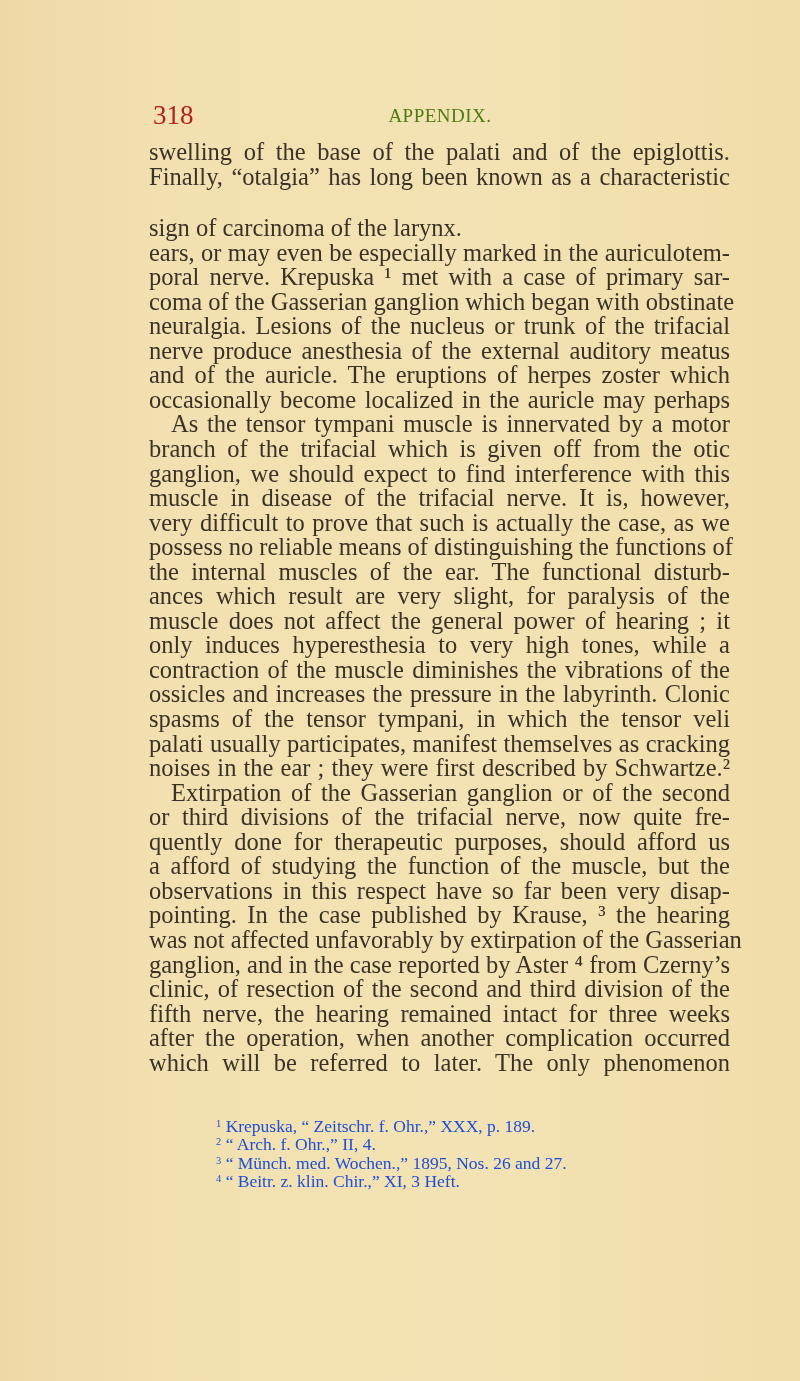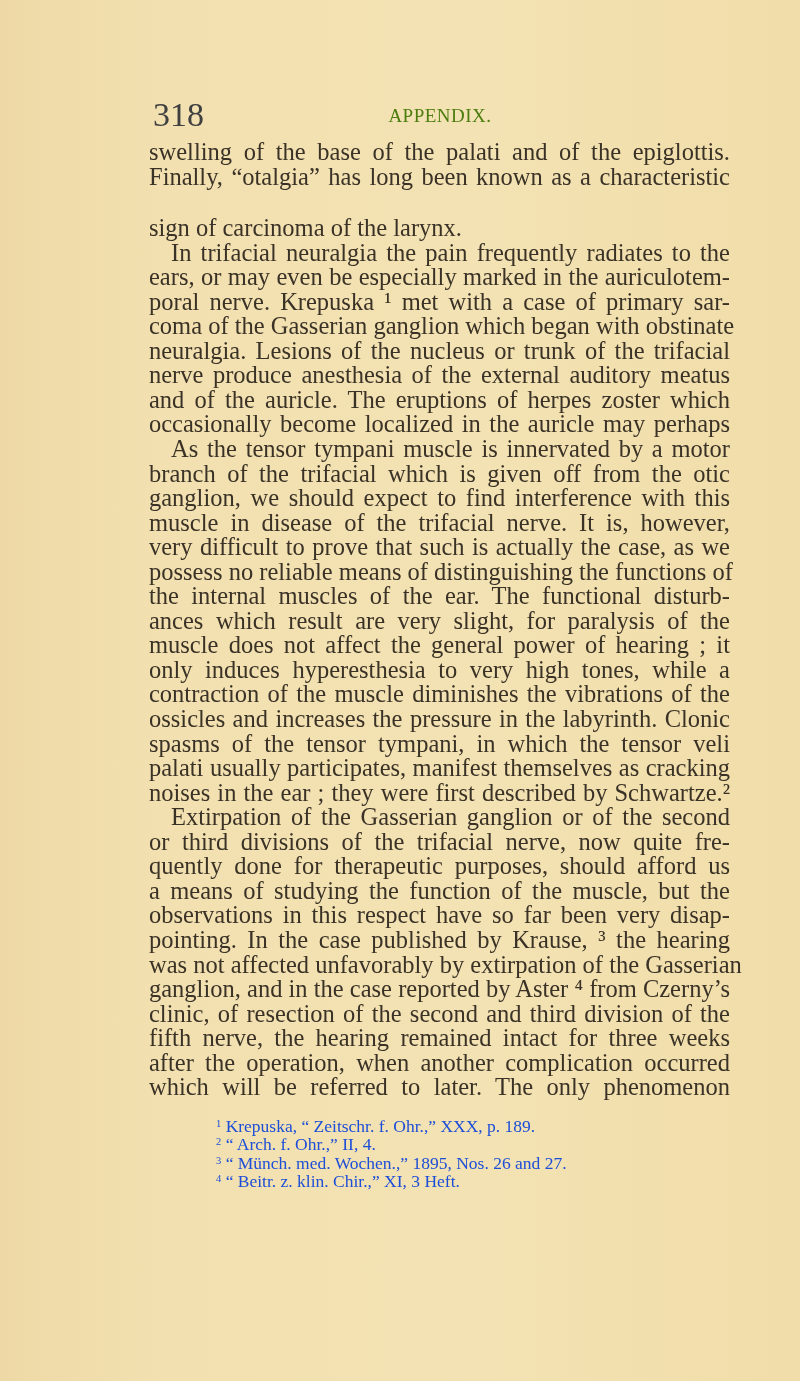--- a/index.html
+++ b/index.html
@@ -17,23 +17,23 @@
       position: absolute;
       top: 100px;
       left: 150px;
       width: 580px;
       height: 30px;
     }
     .page-number {
       position: absolute;
       left: 3px;
       top: 0;
-      font-size: 34px;
+      font-size: 27px;
       line-height: 30px;
-      color: #404040;
+      color: #b91c1c;
     }
     .running-head {
       position: absolute;
       left: 0;
       width: 100%;
       top: 4px;
       text-align: center;
       font-size: 19px;
       letter-spacing: 0.5px;
       line-height: 24px;
@@ -80,21 +80,20 @@
 
 <div class="header">
   <span class="page-number">318</span>
   <span class="running-head">APPENDIX.</span>
 </div>
 
 <div class="body-text" id="body-lines">
     <div class="line">swelling of the base of the palati and of the epiglottis.</div>
     <div class="line">Finally, “otalgia” has long been known as a characteristic</div>
     <div class="line last">sign of carcinoma of the larynx.</div>
-    <div class="line indent">In trifacial neuralgia the pain frequently radiates to the</div>
     <div class="line">ears, or may even be especially marked in the auriculotem-</div>
     <div class="line">poral nerve.  Krepuska ¹ met with a case of primary sar-</div>
     <div class="line">coma of the Gasserian ganglion which began with obstinate</div>
     <div class="line">neuralgia.  Lesions of the nucleus or trunk of the trifacial</div>
     <div class="line">nerve produce anesthesia of the external auditory meatus</div>
     <div class="line">and of the auricle.  The eruptions of herpes zoster which</div>
     <div class="line">occasionally become localized in the auricle may perhaps</div>
     <div class="line indent">As the tensor tympani muscle is innervated by a motor</div>
     <div class="line">branch of the trifacial which is given off from the otic</div>
     <div class="line">ganglion, we should expect to find interference with this</div>
@@ -106,21 +105,21 @@
     <div class="line">muscle does not affect the general power of hearing ; it</div>
     <div class="line">only induces hyperesthesia to very high tones, while a</div>
     <div class="line">contraction of the muscle diminishes the vibrations of the</div>
     <div class="line">ossicles and increases the pressure in the labyrinth.  Clonic</div>
     <div class="line">spasms of the tensor tympani, in which the tensor veli</div>
     <div class="line">palati usually participates, manifest themselves as cracking</div>
     <div class="line">noises in the ear ; they were first described by Schwartze.²</div>
     <div class="line indent">Extirpation of the Gasserian ganglion or of the second</div>
     <div class="line">or third divisions of the trifacial nerve, now quite fre-</div>
     <div class="line">quently done for therapeutic purposes, should afford us</div>
-    <div class="line">a means of studying the function of the muscle, but the</div>
+    <div class="line">a afford of studying the function of the muscle, but the</div>
     <div class="line">observations in this respect have so far been very disap-</div>
     <div class="line">pointing.  In the case published by Krause, ³ the hearing</div>
     <div class="line">was not affected unfavorably by extirpation of the Gasserian</div>
     <div class="line">ganglion, and in the case reported by Aster ⁴ from Czerny’s</div>
     <div class="line">clinic, of resection of the second and third division of the</div>
     <div class="line">fifth nerve, the hearing remained intact for three weeks</div>
     <div class="line">after the operation, when another complication occurred</div>
     <div class="line">which will be referred to later.  The only phenomenon</div>
   </div>
 

